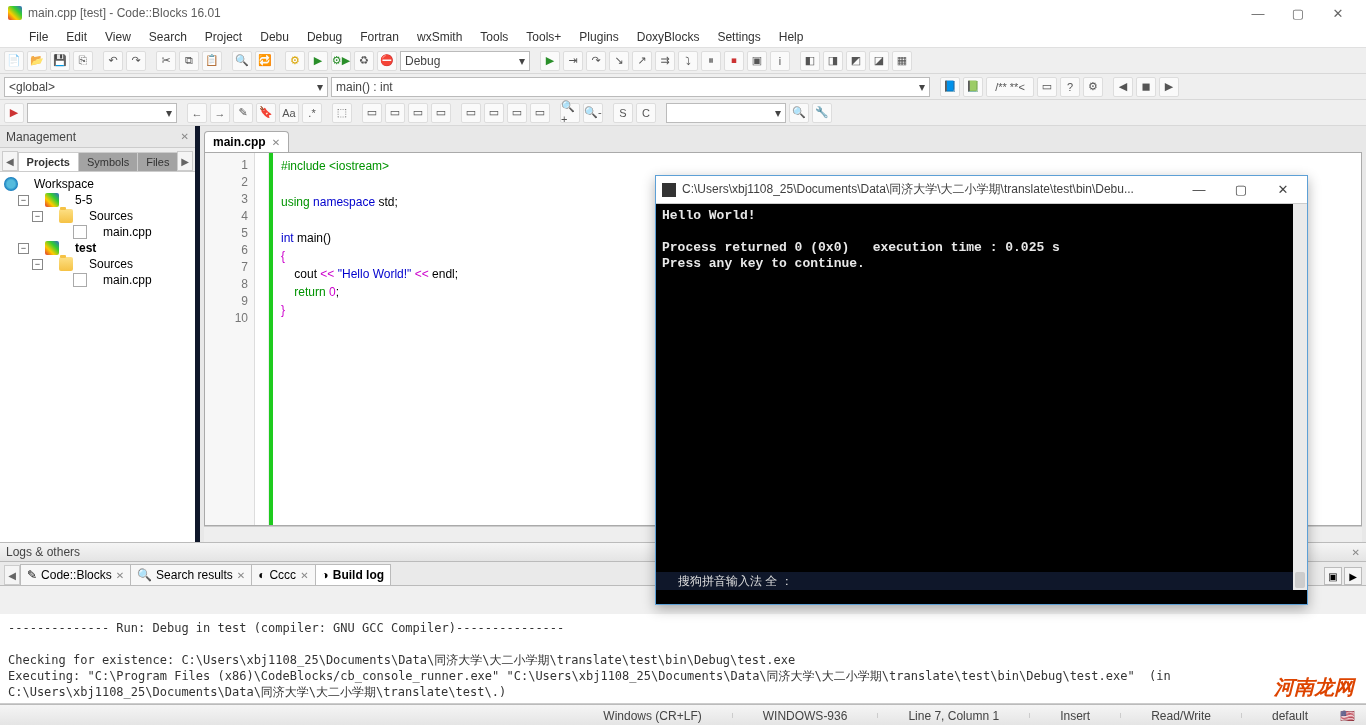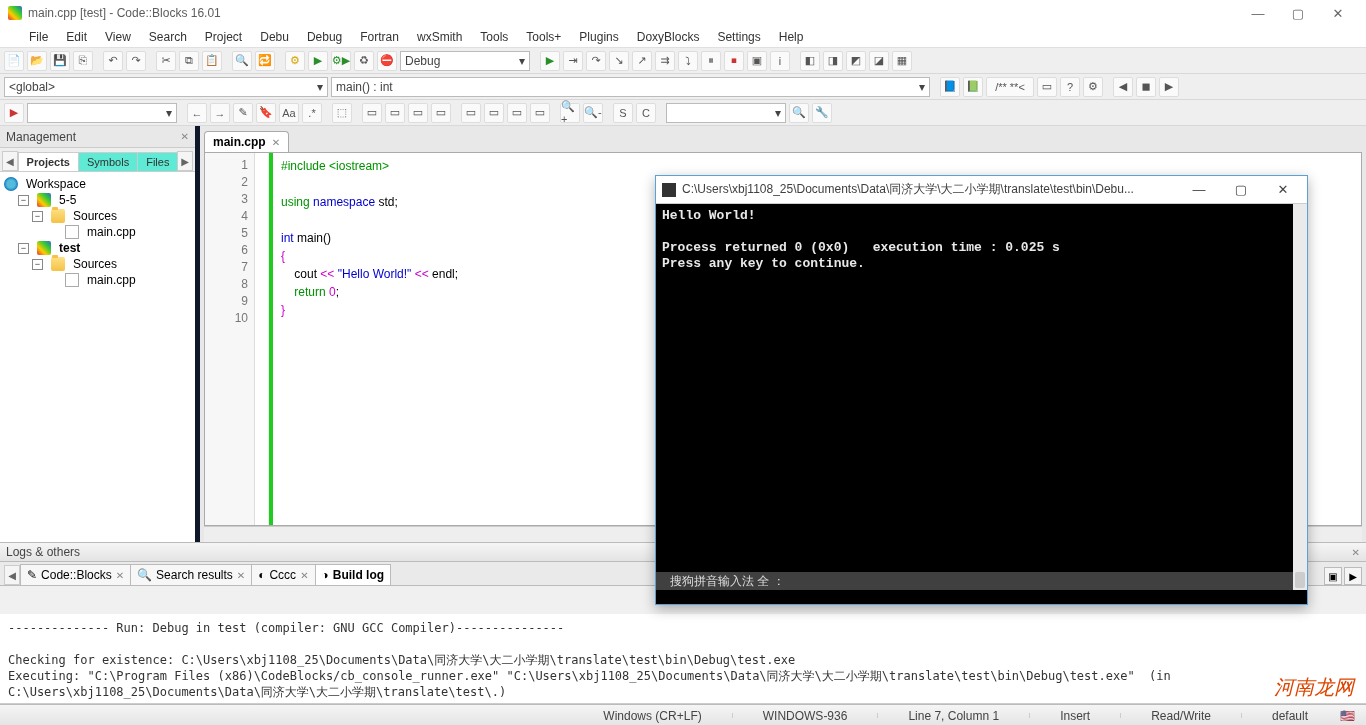--- a/index.html
+++ b/index.html
@@ -12,24 +12,24 @@
 .menubar span { padding: 2px 8px; color:#333;}
 .toolbar-row { height: 26px; background:#efefef; display:flex; align-items:center; padding:2px 4px; gap:3px; border-bottom:1px solid #d8d8d8;}
 .tb-btn{ width:20px; height:20px; background:#fafafa; border:1px solid #ddd; border-radius:2px; display:flex;align-items:center;justify-content:center;font-size:11px;color:#555;}
 .tb-sep{ width:4px;}
 .tb-combo{ height:20px; border:1px solid #bbb; background:#fff; display:flex;align-items:center;padding:0 4px;font-size:11px;color:#444;}
 .main-area{ display:flex; height: 416px;}
 .mgmt{ width:200px; background:#f0f0f0; border-right:5px solid #0f172a; display:flex;flex-direction:column;}
 .mgmt-title{ height:22px; background:#e8e8e8; padding:2px 6px; display:flex; align-items:center; justify-content:space-between; border-bottom:1px solid #ccc;font-size:11px;color:#444;}
 .mgmt-tabs{ height:24px; display:flex; border-bottom:1px solid #ccc; background:#eee;align-items:end;padding:0 2px;}
 .mgmt-tabs .arrow-btn{width:16px;height:20px;border:1px solid #ccc;background:#f5f5f5;display:flex;align-items:center;justify-content:center;font-size:10px;color:#666;}
-.mgmt-tab{ padding:3px 8px; border:1px solid #ccc; background:#5eead4; margin-right:-1px; font-size:11px; color:#333;border-bottom:none;}
+.mgmt-tab{ padding:3px 8px; border:1px solid #ccc; background:#a3a3a3; margin-right:-1px; font-size:11px; color:#333;border-bottom:none;}
 .mgmt-tab.active{ font-weight:bold; background:#fff;}
 .tree{ flex:1; background:#fff; padding:4px; overflow:auto;}
-.tree-node{display:flex;align-items:center;gap:8px;padding:1px 0;white-space:nowrap;}
+.tree-node{display:flex;align-items:center;gap:16px;padding:1px 0;white-space:nowrap;}
 .tree-node .toggle{width:11px;height:11px;border:1px solid #888;display:flex;align-items:center;justify-content:center;font-size:9px;line-height:1;color:#333;}
 .tree-icon{width:14px;height:14px;display:inline-block;}
 .ws-icon{background:radial-gradient(circle,#5bd 40%,#17b 70%);border-radius:50%;}
 .proj-icon{background:linear-gradient(45deg,#d33,#fc0,#3c3,#36c);border-radius:2px;}
 .folder-icon{background:linear-gradient(#fde085,#f5c245);border-radius:2px;position:relative;}
 .folder-icon::after{content:"";position:absolute;width:6px;height:3px;background:#f5c245;top:-2px;left:1px;border-radius:1px;}
 .file-icon{background:#fff;border:1px solid #aaa;}
 .indent1{padding-left:14px;}
 .indent2{padding-left:28px;}
 .indent3{padding-left:42px;}
@@ -49,28 +49,28 @@
 .hscroll{height:16px;background:#eee;border-top:1px solid #ccc;margin:0 4px;}
 .logs-bar{height:20px;background:linear-gradient(#f5f5f5,#e4e4e4);border-top:1px solid #bbb;border-bottom:1px solid #bbb;padding:2px 6px;font-size:11px;color:#444;display:flex;align-items:center;justify-content:space-between;}
 .logs-tabs{height:24px;display:flex;align-items:end;background:#eaeaea;border-bottom:1px solid #bbb;padding:0 4px;gap:0;}
 .logs-tabs .arrow-btn{width:16px;height:20px;border:1px solid #ccc;background:#f5f5f5;display:flex;align-items:center;justify-content:center;font-size:10px;color:#666;}
 .log-tab{padding:3px 6px;border:1px solid #bbb;background:#f7f7f7;margin-right:-1px;font-size:11px;display:flex;align-items:center;gap:4px;border-bottom:none;}
 .log-tab.active{background:#fff;font-weight:bold;}
 .log-body{height:90px;background:#fff;border-bottom:1px solid #ccc;padding:6px 8px;font-family:Consolas,monospace;font-size:12px;color:#333;white-space:pre-wrap;line-height:16px;overflow:hidden;margin-top:28px;}
 .statusbar{height:22px;background:linear-gradient(#f5f5f5,#e4e4e4);border-top:1px solid #bbb;display:flex;align-items:center;padding:8px 8px;font-size:11px;color:#444;}
 .statusbar .cell{padding:0 30px;border-right:1px solid #ccc;height:100%;display:flex;align-items:center;}
 .statusbar .cell:first-child{flex:1;border-right:1px solid #ccc;}
-.watermark{position:absolute;right:12px;bottom:24px;font-size:20px;font-weight:normal;font-style:italic;color:#d40;text-shadow:0 0 2px #fff;}
+.watermark{position:absolute;right:12px;bottom:24px;font-size:20px;font-weight:bold;font-style:italic;color:#d40;text-shadow:0 0 2px #fff;}
 .console-win{position:absolute;left:655px;top:175px;width:653px;height:430px;background:#000;border:1px solid #5da0d6;box-shadow:0 4px 12px rgba(0,0,0,.3);}
 .console-title{height:28px;background:#fff;display:flex;align-items:center;padding:0 6px;gap:6px;border-bottom:1px solid #ccc;}
 .console-title .ico{width:14px;height:14px;background:#333;}
 .console-title .txt{flex:1;font-size:12px;color:#404040;overflow:hidden;white-space:nowrap;text-overflow:ellipsis;}
 .console-title .btn{width:36px;text-align:center;color:#444;font-size:13px;}
 .console-body{padding:4px 6px;font-family:Consolas,"Courier New",monospace;font-size:13px; color:#e8e8e8; line-height:16px; white-space:pre; font-weight:bold;}
-.ime-bar{position:absolute;left:0;right:0;bottom:14px;height:18px;background:#404040;color:#ddd;font-size:12px;padding:1px 14px; font-family: "Microsoft YaHei", sans-serif;}
+.ime-bar{position:absolute;left:0;right:0;bottom:14px;height:18px;background:#0f172a;color:#ddd;font-size:12px;padding:1px 22px; font-family: "Microsoft YaHei", sans-serif;}
 .console-scrollbar{position:absolute;right:0;top:28px;bottom:14px;width:14px;background:#eaeaea;}
 .console-scrollbar .thumb{position:absolute;left:2px;right:2px;bottom:2px;height:16px;background:#ccc;border-radius:2px;}
 .x-btn{font-size:10px;color:#888;}
 .logs-right-btns{margin-left:auto;display:flex;gap:2px;}
 .logs-right-btns .sq{width:18px;height:18px;border:1px solid #bbb;background:#f5f5f5;display:flex;align-items:center;justify-content:center;font-size:10px;}
 </style>
 </head>
 <body>
 
 <div class="titlebar">

